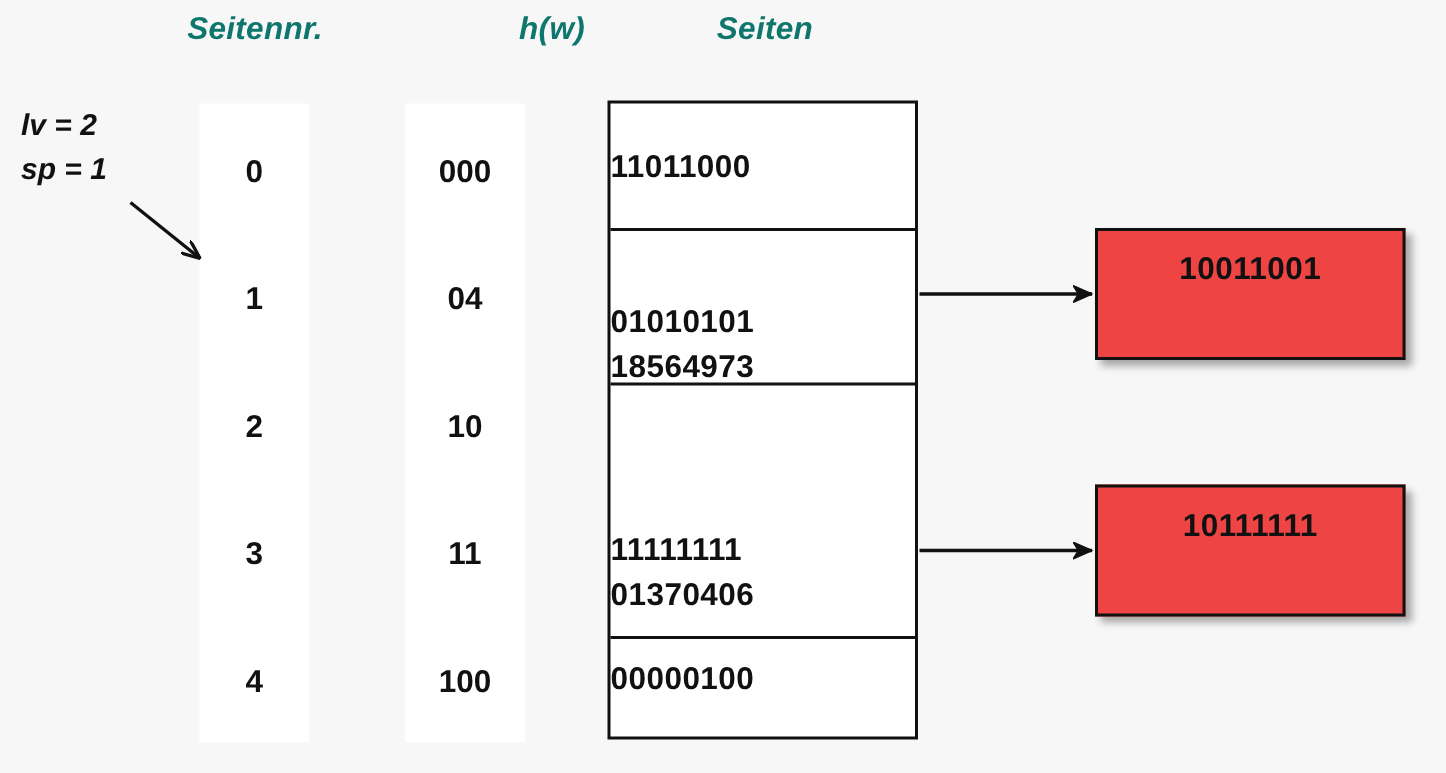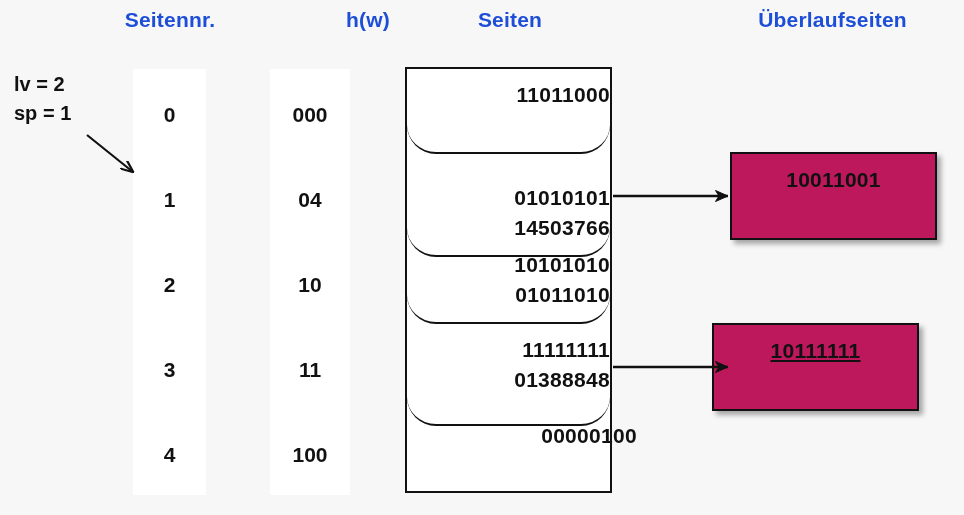--- a/index.html
+++ b/index.html
@@ -19,37 +19,39 @@
   #canvas {
     position: absolute;
     left: 0; top: 0;
     width: 964px;
     height: 515px;
   }
 
   
   .col-header {
     position: absolute;
+    font-style: italic;
     font-weight: 700;
     font-size: 21px;
     letter-spacing: 0.2px;
     text-align: center;
     white-space: nowrap;
-    color: #1d4ed8;
+    color: #0f766e;
   }
   #hdr-seitennr { left: 90px;  top: 8px;  width: 160px; }
   #hdr-hw       { left: 250px; top: 8px;  width: 140px; text-align: right; }
   #hdr-seiten   { left: 420px; top: 8px;  width: 180px; }
   #hdr-ueber    { left: 715px; top: 8px;  width: 235px; }
 
   
   #params {
     position: absolute;
     left: 14px;
     top: 70px;
+    font-style: italic;
     font-weight: 700;
     font-size: 20px;
     line-height: 29px;
     white-space: nowrap;
   }
   #params div { color: #111111; }
 
   
   .strip {
     position: absolute;
@@ -81,75 +83,73 @@
     background: #ffffff;
     border: 2.5px solid #111111;
     box-sizing: border-box;
   }
   .page-row {
     position: absolute;
     left: 0;
     width: 100%;
     box-sizing: border-box;
     border-bottom: 2.5px solid #111111;
-    padding-top: 11px;
-    text-align: right;
-    border-radius: 29px;
-  }
-  .page-row.last { border-bottom: none; margin-left: 27px; }
+    padding-top: 28px;
+    text-align: left;
+  }
+  .page-row.last { border-bottom: none; }
   .page-row .rec {
     display: block;
     font-size: 21px;
     font-weight: 600;
     line-height: 30px;
     color: #111111;
     letter-spacing: 0.3px;
   }
 
   
   .ovf-box {
     position: absolute;
     width: 207px;
     height: 88px;
-    background: #be185d;
+    background: #ef4444;
     border: 2.5px solid #111111;
     box-sizing: border-box;
     box-shadow: 4px 4px 5px rgba(0,0,0,0.33);
     text-align: center;
   }
   .ovf-box .rec {
     display: block;
     margin-top: 12px;
     font-size: 21px;
     font-weight: 600;
     line-height: 28px;
     color: #111111;
     letter-spacing: 0.3px;
   }
   #ovf-0 { left: 730px; top: 152px; }
-  #ovf-1 { left: 712px; top: 323px; text-decoration: underline; }
+  #ovf-1 { left: 730px; top: 323px; }
 
   
   #overlay {
     position: absolute;
     left: 0; top: 0;
     width: 964px;
     height: 515px;
     pointer-events: none;
   }
 </style>
 </head>
 <body>
 
 <div id="canvas">
 
   <div class="col-header" id="hdr-seitennr">Seitennr.</div>
   <div class="col-header" id="hdr-hw">h(w)</div>
   <div class="col-header" id="hdr-seiten">Seiten</div>
-  <div class="col-header" id="hdr-ueber">Überlaufseiten</div>
 
   <div id="params">
     <div>lv = 2</div>
     <div>sp = 1</div>
   </div>
 
   <div class="strip" id="strip-pagenr">
     <div class="cell" style="top:35px">0</div>
     <div class="cell" style="top:120px">1</div>
     <div class="cell" style="top:205px">2</div>
@@ -164,29 +164,25 @@
     <div class="cell" style="top:290px">11</div>
     <div class="cell" style="top:375px">100</div>
   </div>
 
   <div id="pages-table">
     <div class="page-row" style="top:0px;   height:85px;">
       <span class="rec">11011000</span>
     </div>
     <div class="page-row" style="top:103px;  height:85px;">
       <span class="rec">01010101</span>
-      <span class="rec">14503766</span>
-    </div>
-    <div class="page-row" style="top:170px; height:85px;">
-      <span class="rec">10101010</span>
-      <span class="rec">01011010</span>
+      <span class="rec">18564973</span>
     </div>
     <div class="page-row" style="top:255px; height:102px;">
       <span class="rec">11111111</span>
-      <span class="rec">01388848</span>
+      <span class="rec">01370406</span>
     </div>
     <div class="page-row last" style="top:341px; height:85px;">
       <span class="rec">00000100</span>
     </div>
   </div>
 
   <div class="ovf-box" id="ovf-0">
     <span class="rec">10011001</span>
   </div>
   <div class="ovf-box" id="ovf-1">

